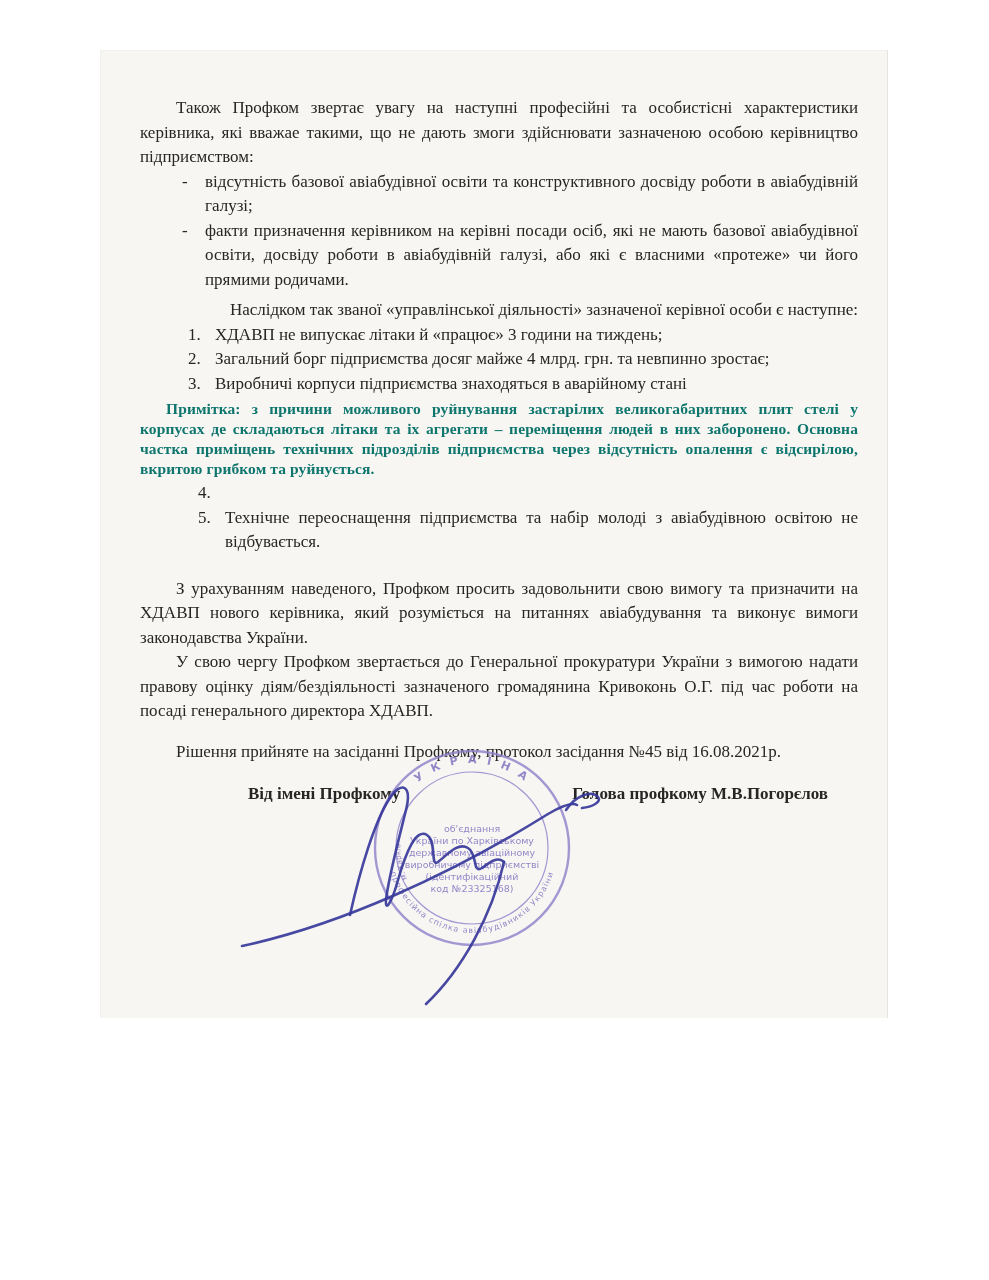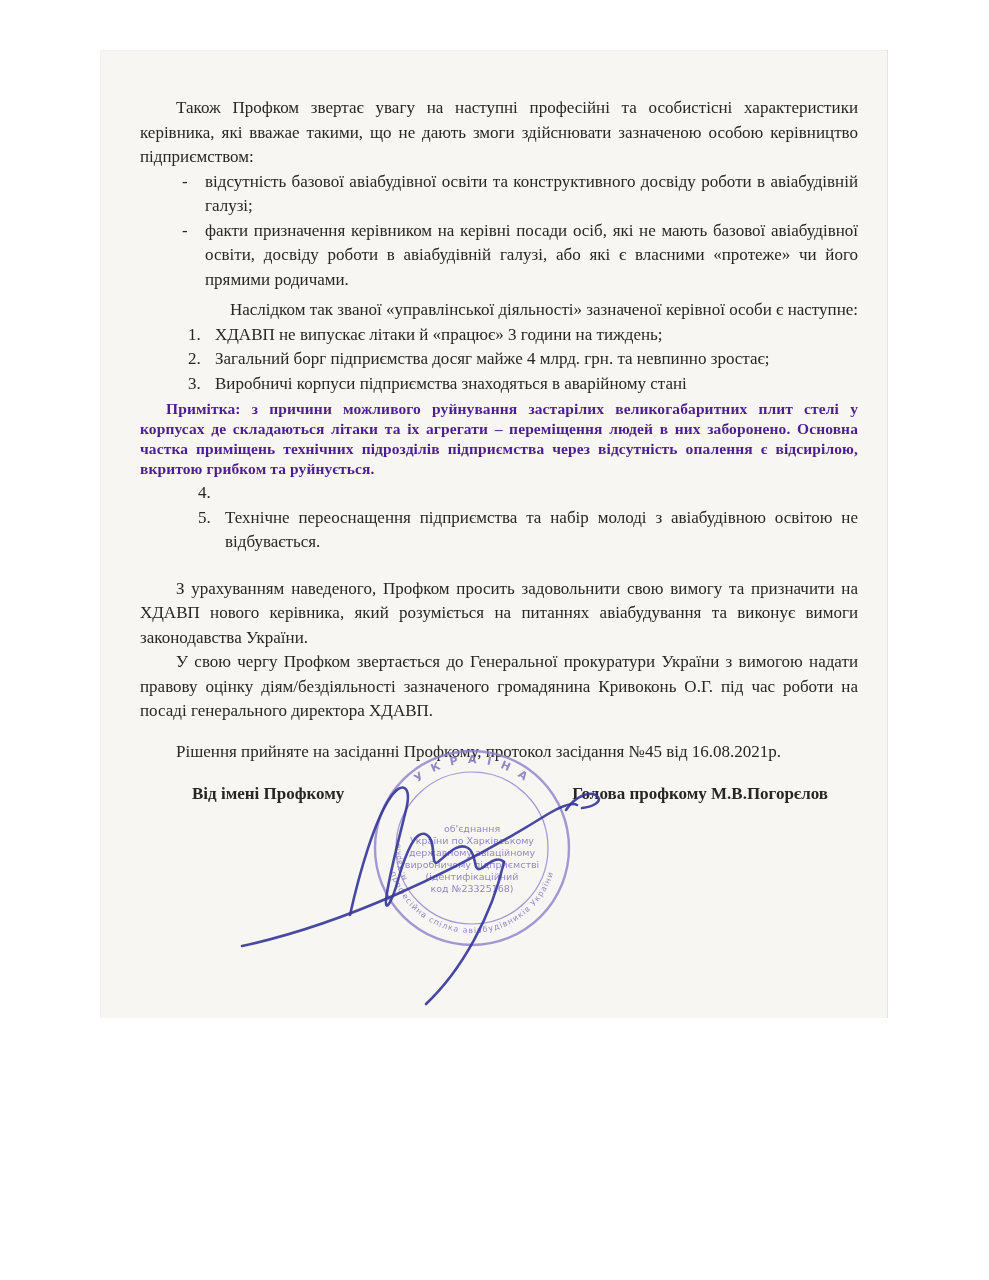--- a/index.html
+++ b/index.html
@@ -15,24 +15,24 @@
   .lead{margin-top:6px;text-indent:50px;text-align:right;}
   .mt{margin-top:22px;}
   .dash-item{position:relative;padding-left:65px;margin:0;}
   .dash-item .dash{position:absolute;left:42px;top:0;}
   .num-item{display:flex;margin:0;}
   .num-item .n{flex:0 0 27px;}
   .num-item.a .n{margin-left:48px;}
   .num-item.b .n{margin-left:58px;}
   .num-item .t{flex:1;}
   .note{margin:3px 0 2px 0;font-weight:bold;font-size:15.5px;line-height:20px;
-        text-indent:26px;color:#4c1d95;letter-spacing:0.1px;}
+        text-indent:26px;color:#0f766e;letter-spacing:0.1px;}
   .decision{margin-top:16px;text-align:left;}
   .sig-row{display:flex;margin-top:18px;font-weight:bold;text-align:left;}
-  .sig-left{margin-left:52px;white-space:nowrap;}
+  .sig-left{margin-left:108px;white-space:nowrap;}
   .sig-right{margin-left:auto;margin-right:30px;white-space:nowrap;}
   .stampsvg{position:absolute;left:130px;top:700px;width:380px;height:270px;
             pointer-events:none;z-index:3;}
   .pageno{position:absolute;left:390px;top:1150px;width:80px;text-align:center;
           font-size:16px;color:#3a3a3a;}
   .stamp-ring{fill:none;stroke:#8d7fc9;opacity:0.8;}
   .stamp-text{fill:#8374c0;font-family:"DejaVu Sans",sans-serif;opacity:0.85;}
   .ink{fill:none;stroke:#37389b;stroke-width:2.6;stroke-linecap:round;opacity:0.92;}
 </style>
 </head>

